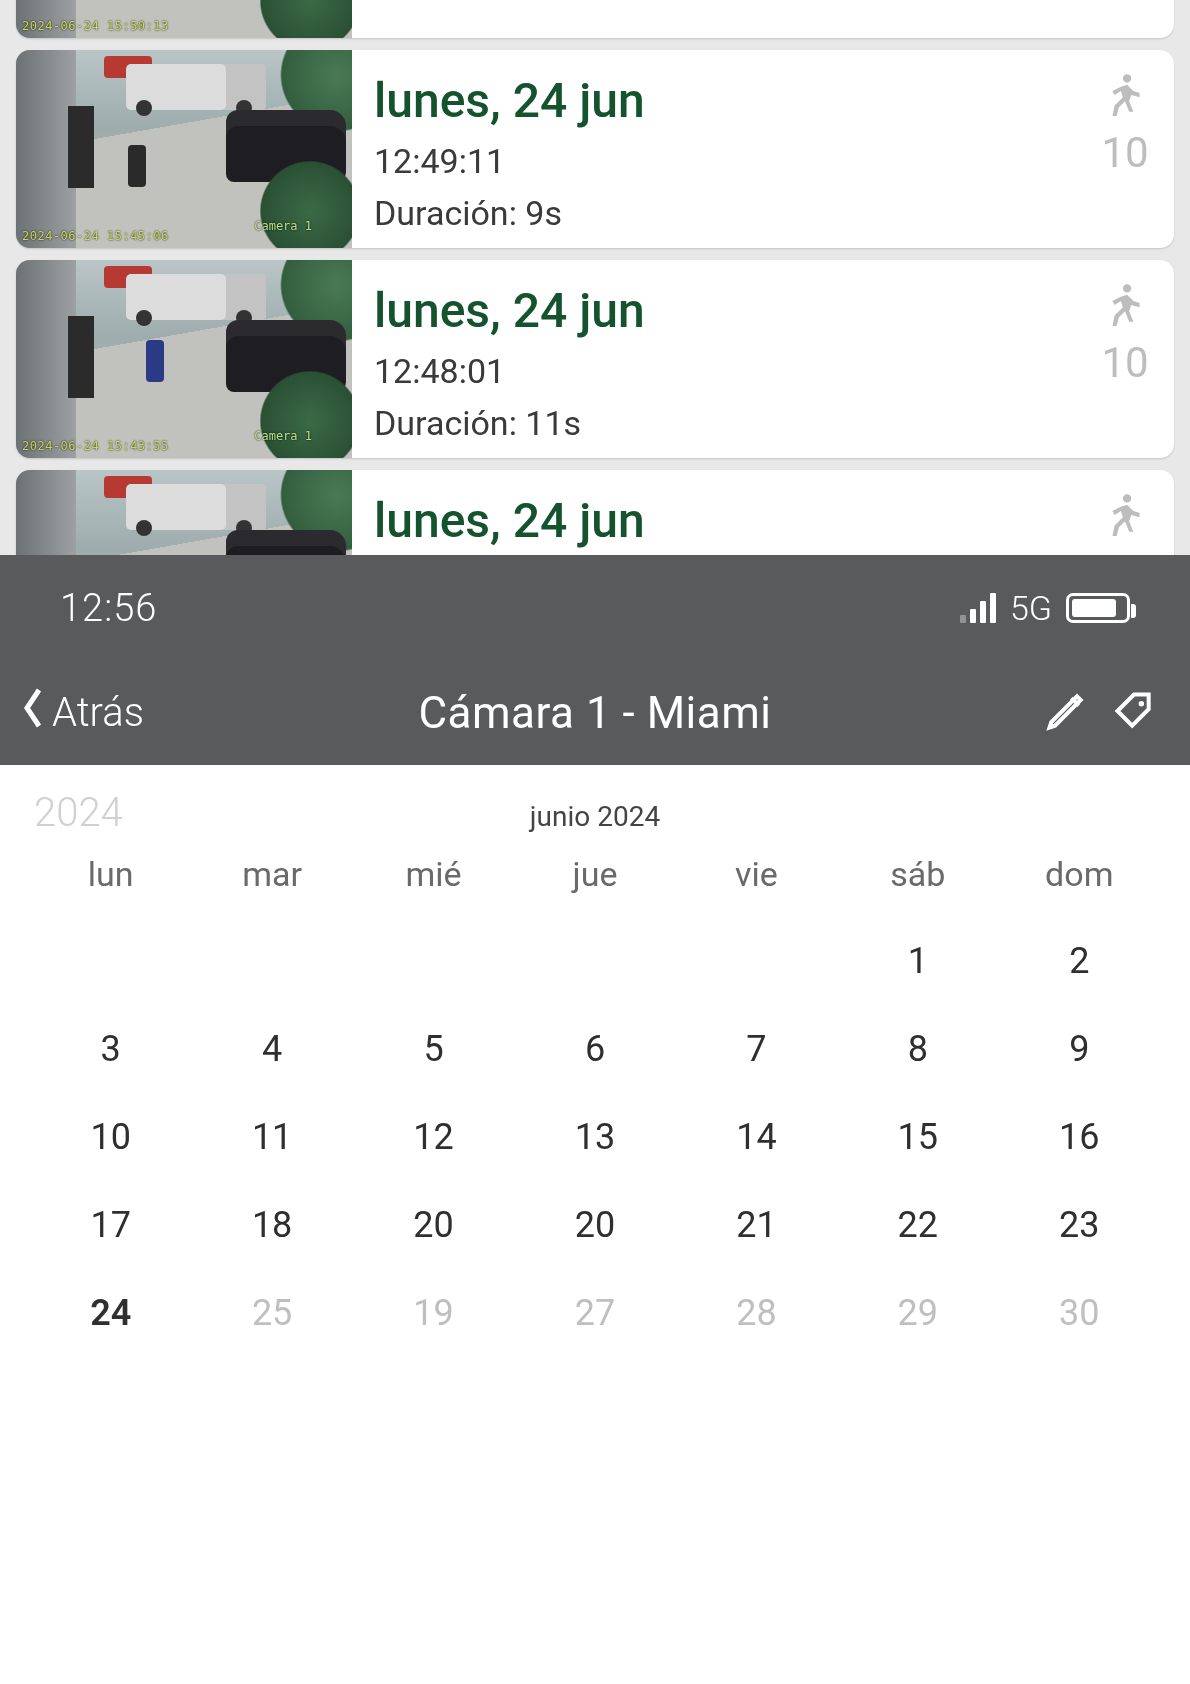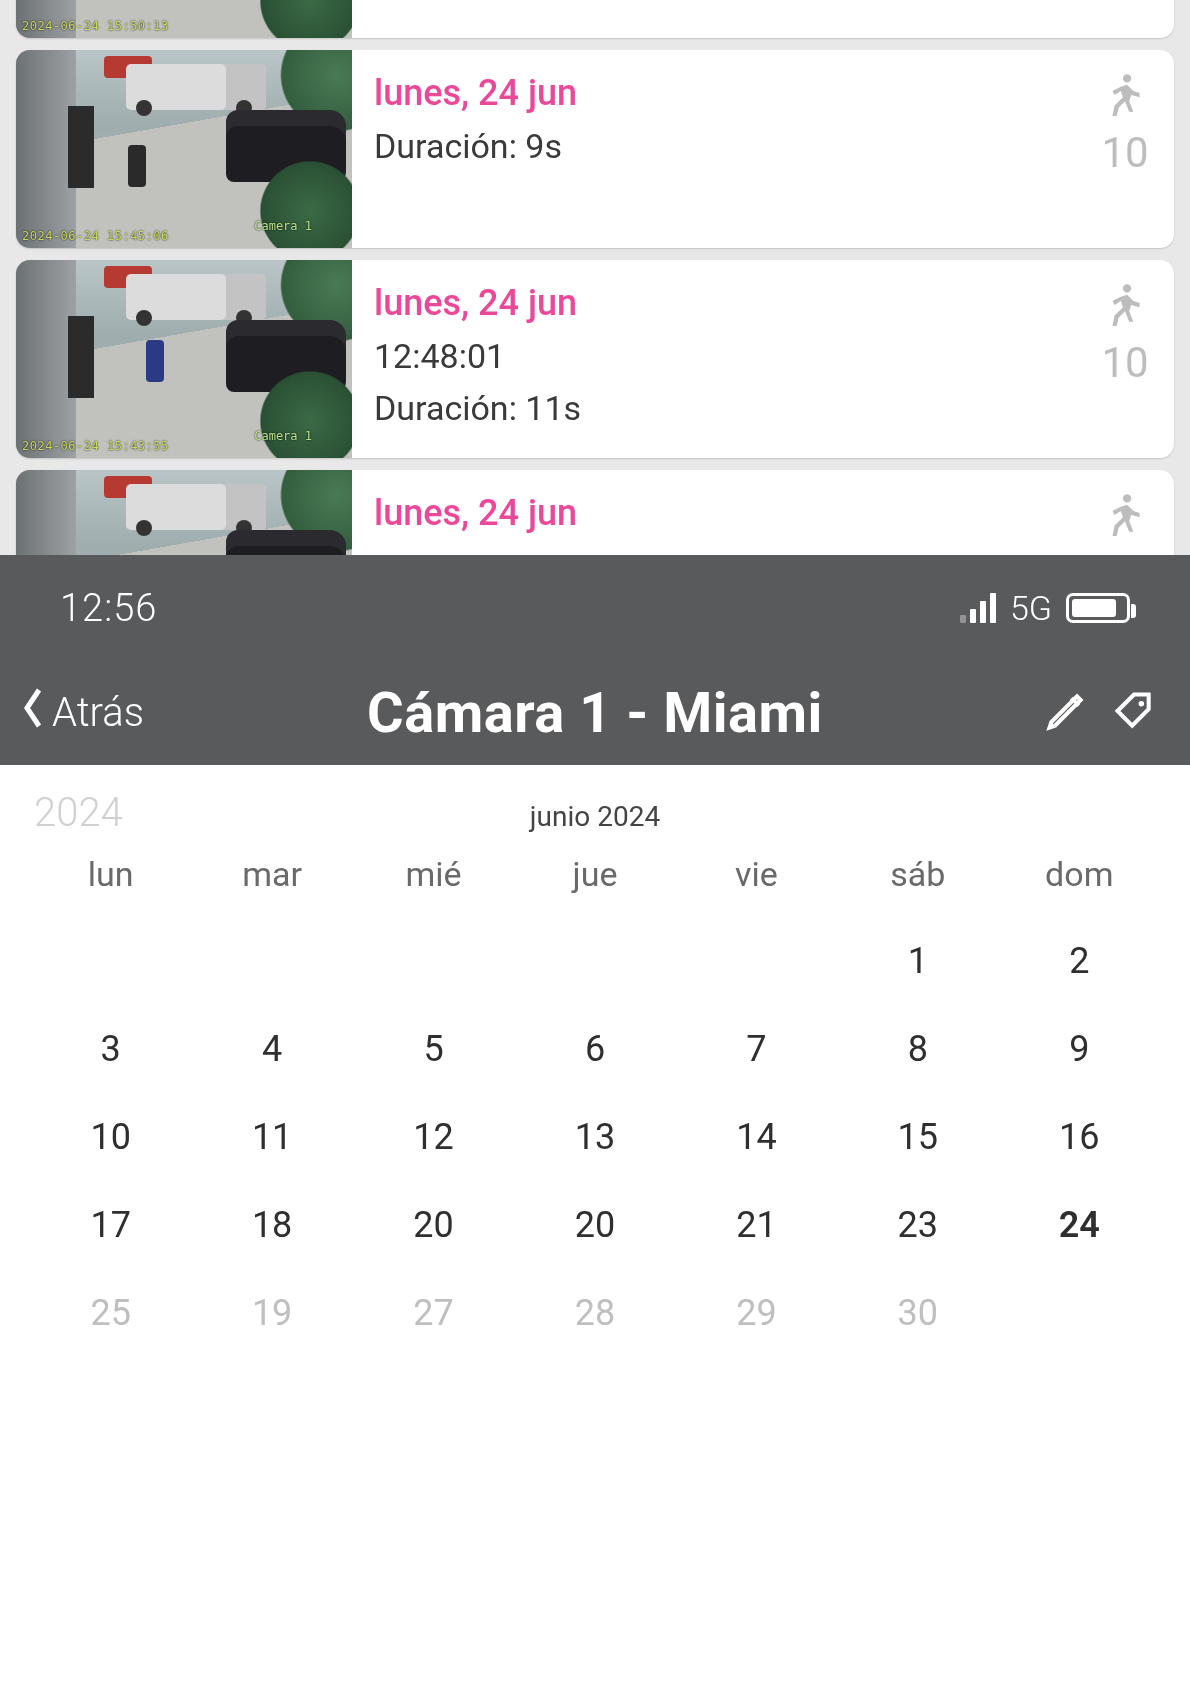--- a/index.html
+++ b/index.html
@@ -106,21 +106,21 @@
   }
 
   .event-info {
     flex: 1;
     padding: 22px 18px 10px 22px;
     display: flex;
     flex-direction: column;
     gap: 12px;
     position: relative;
   }
-  .event-date { font-size: 36px; font-weight: 500; color:#ec4899; }
+  .event-date { font-size: 48px; font-weight: 500; color:#14532d; }
   .event-time { font-size: 34px; color:#3a3a3a; }
   .event-dur  { font-size: 34px; color:#3a3a3a; }
 
   .motion-badge {
     position:absolute; right:24px; top:18px;
     display:flex; flex-direction:column; align-items:center; gap:6px;
     color:#bdbdbd;
   }
   .motion-badge svg { width:50px; height:50px; fill:#bdbdbd; }
   .motion-count { font-size:42px; color:#bdbdbd; }
@@ -167,21 +167,21 @@
   .nav-bar {
     height: 105px;
     background: #595a5c;
     color: #fff;
     display:flex; align-items:center;
     padding: 0 24px 0 8px;
     gap: 4px;
   }
   .back-btn { display:flex; align-items:center; gap:6px; font-size:40px; font-weight:300; padding:8px 12px; }
   .back-btn svg { width:26px; height:44px; fill:none; stroke:#fff; stroke-width:5; }
-  .nav-title { flex:1; text-align:center; font-size:56px; font-weight:700; letter-spacing:0.5px; }
+  .nav-title { flex:1; text-align:center; font-size:44px; font-weight:400; letter-spacing:0.5px; }
   .nav-icon-btn { width:64px; height:64px; display:flex; align-items:center; justify-content:center; }
   .nav-icon-btn svg { width:44px; height:44px; fill:none; stroke:#fff; stroke-width:2.2; }
 
   
   .cal-header {
     display:flex; align-items:baseline;
     padding: 24px 34px 10px 34px;
   }
   .cal-prev-year { font-size:40px; color:#d0d0d0; font-weight:300; flex:0 0 140px; }
   .cal-month { flex:1; text-align:center; font-size:28px; color:#444; font-weight:400; margin-left:-140px; }
@@ -230,20 +230,21 @@
       <div class="redcar"></div>
         <div class="truck"></div>
         <div class="blackcar"></div>
         <div class="person"></div>
         <div class="bush"></div>
       <div class="overlay-cam">Camera 1</div>
       <div class="overlay-ts">2024-06-24 15:45:06</div>
     </div>
     <div class="event-info">
       <div class="event-date">lunes, 24 jun</div>
+      <div class="event-time">12:49:11</div>
       <div class="event-dur">Duración: 9s</div>
       <div class="motion-badge">
         <span>
           <svg viewBox="0 0 24 24">
               <path d="M13 3a2 2 0 1 1 0 4 2 2 0 0 1 0-4zm-3 6l3-1 3 3 3 1v2l-4-1-1 3 2 5h-2l-2-5-3 3-1 4H6l1-5 4-4-1-3-3 2-1-2 4-2z"></path>
             </svg>
         </span>
         <span class="motion-count">10</span>
       </div>
     </div>
@@ -378,20 +379,21 @@
       <div class="cal-day ">12</div>
       <div class="cal-day ">13</div>
       <div class="cal-day ">14</div>
       <div class="cal-day ">15</div>
       <div class="cal-day ">16</div>
       <div class="cal-day ">17</div>
       <div class="cal-day ">18</div>
       <div class="cal-day ">20</div>
       <div class="cal-day ">20</div>
       <div class="cal-day ">21</div>
+      <div class="cal-day ">22</div>
       <div class="cal-day ">23</div>
       <div class="cal-day today">24</div>
       <div class="cal-day disabled">25</div>
       <div class="cal-day disabled">19</div>
       <div class="cal-day disabled">27</div>
       <div class="cal-day disabled">28</div>
       <div class="cal-day disabled">29</div>
       <div class="cal-day disabled">30</div>
     </div>
 

